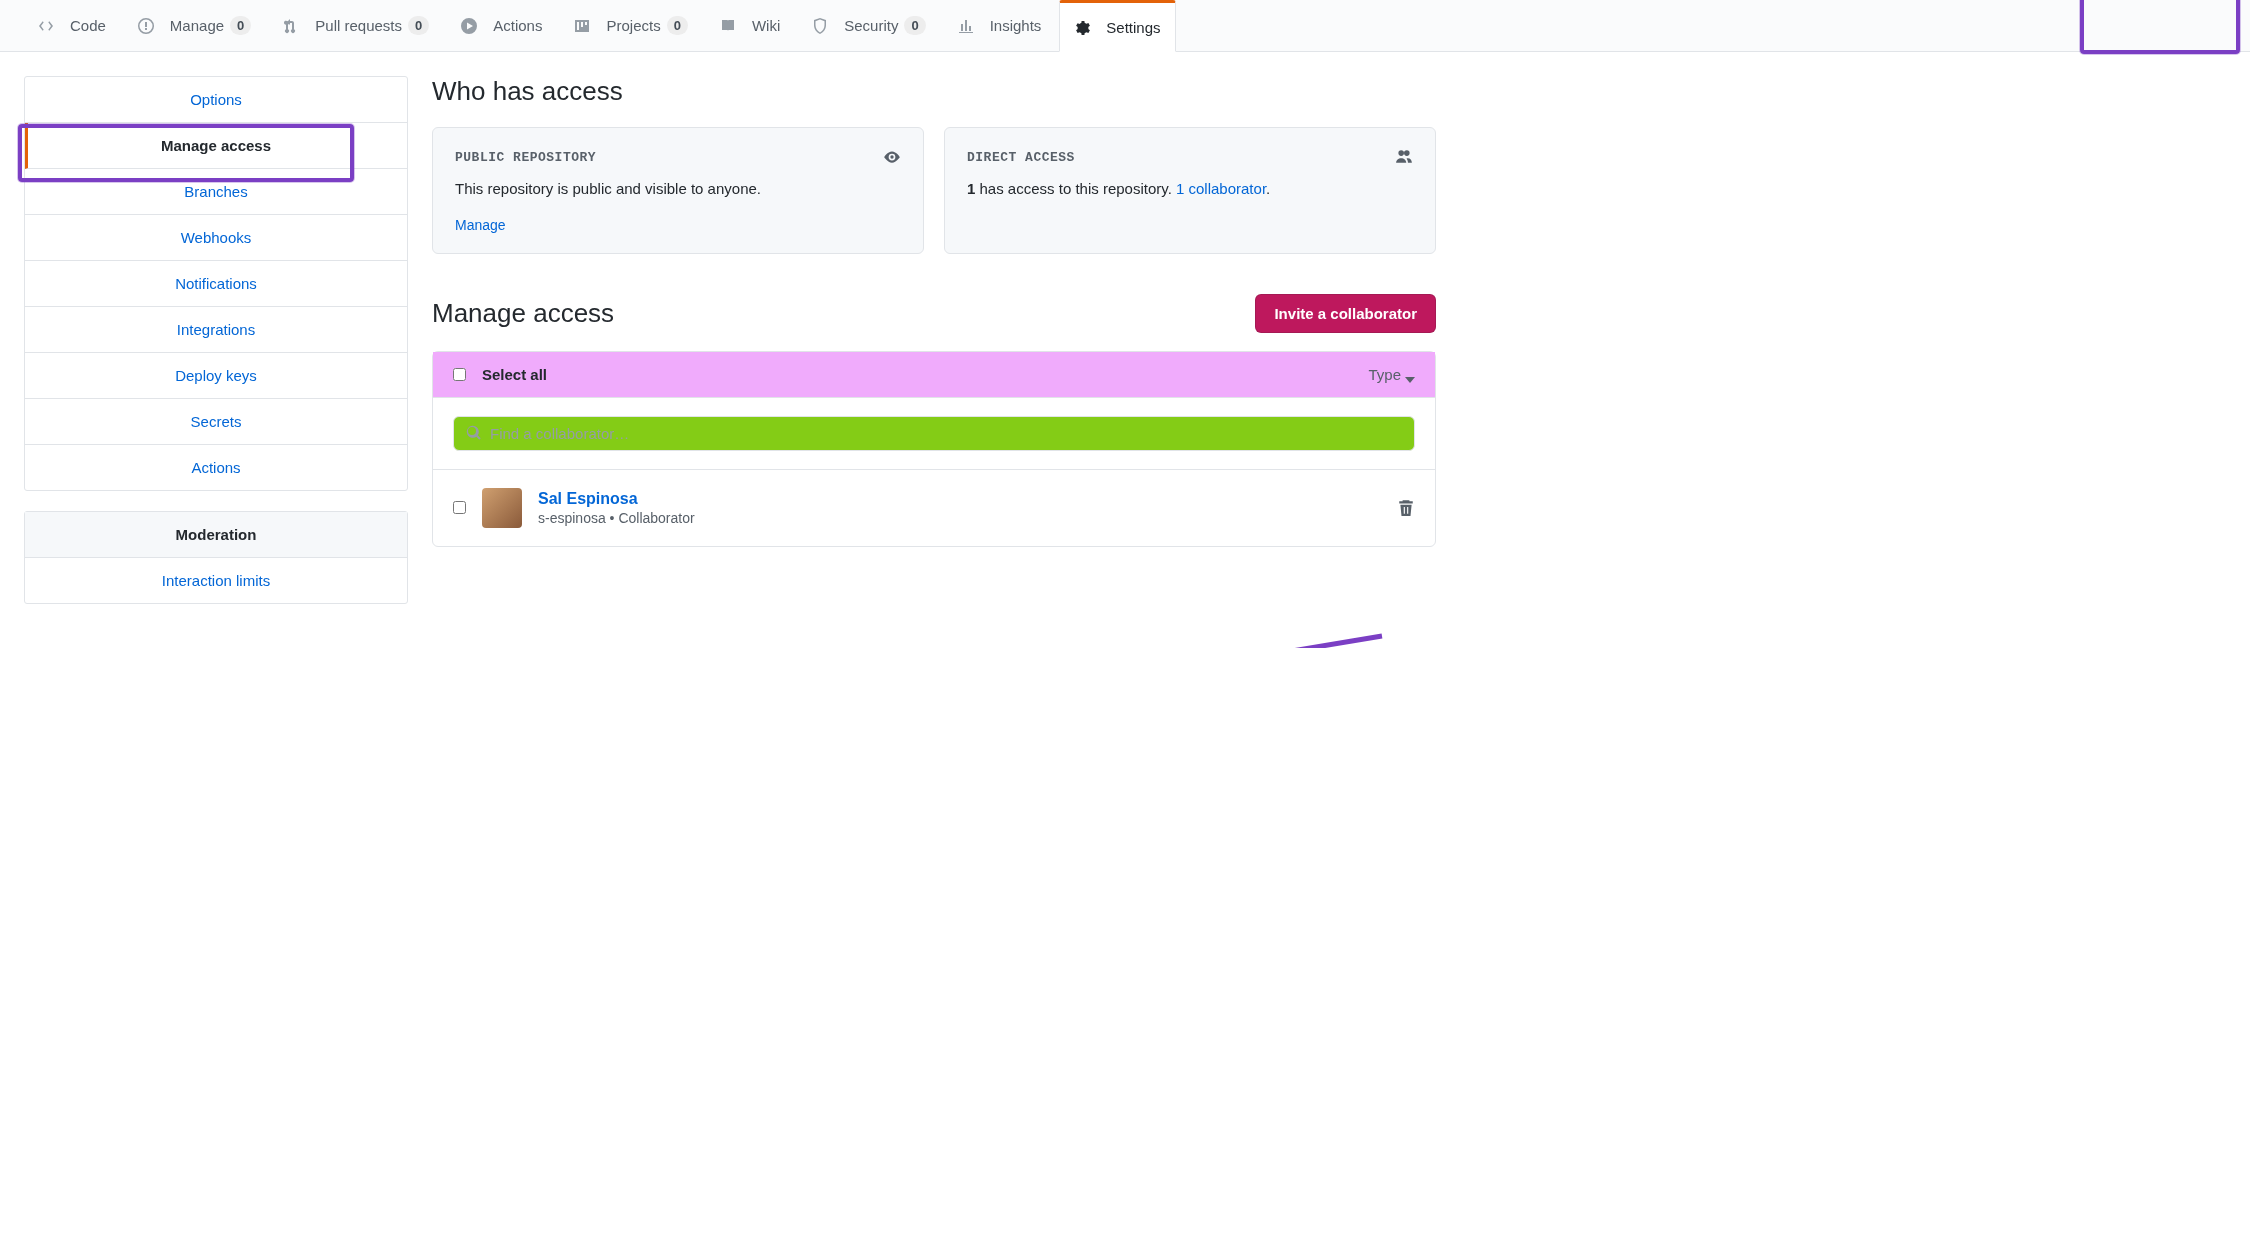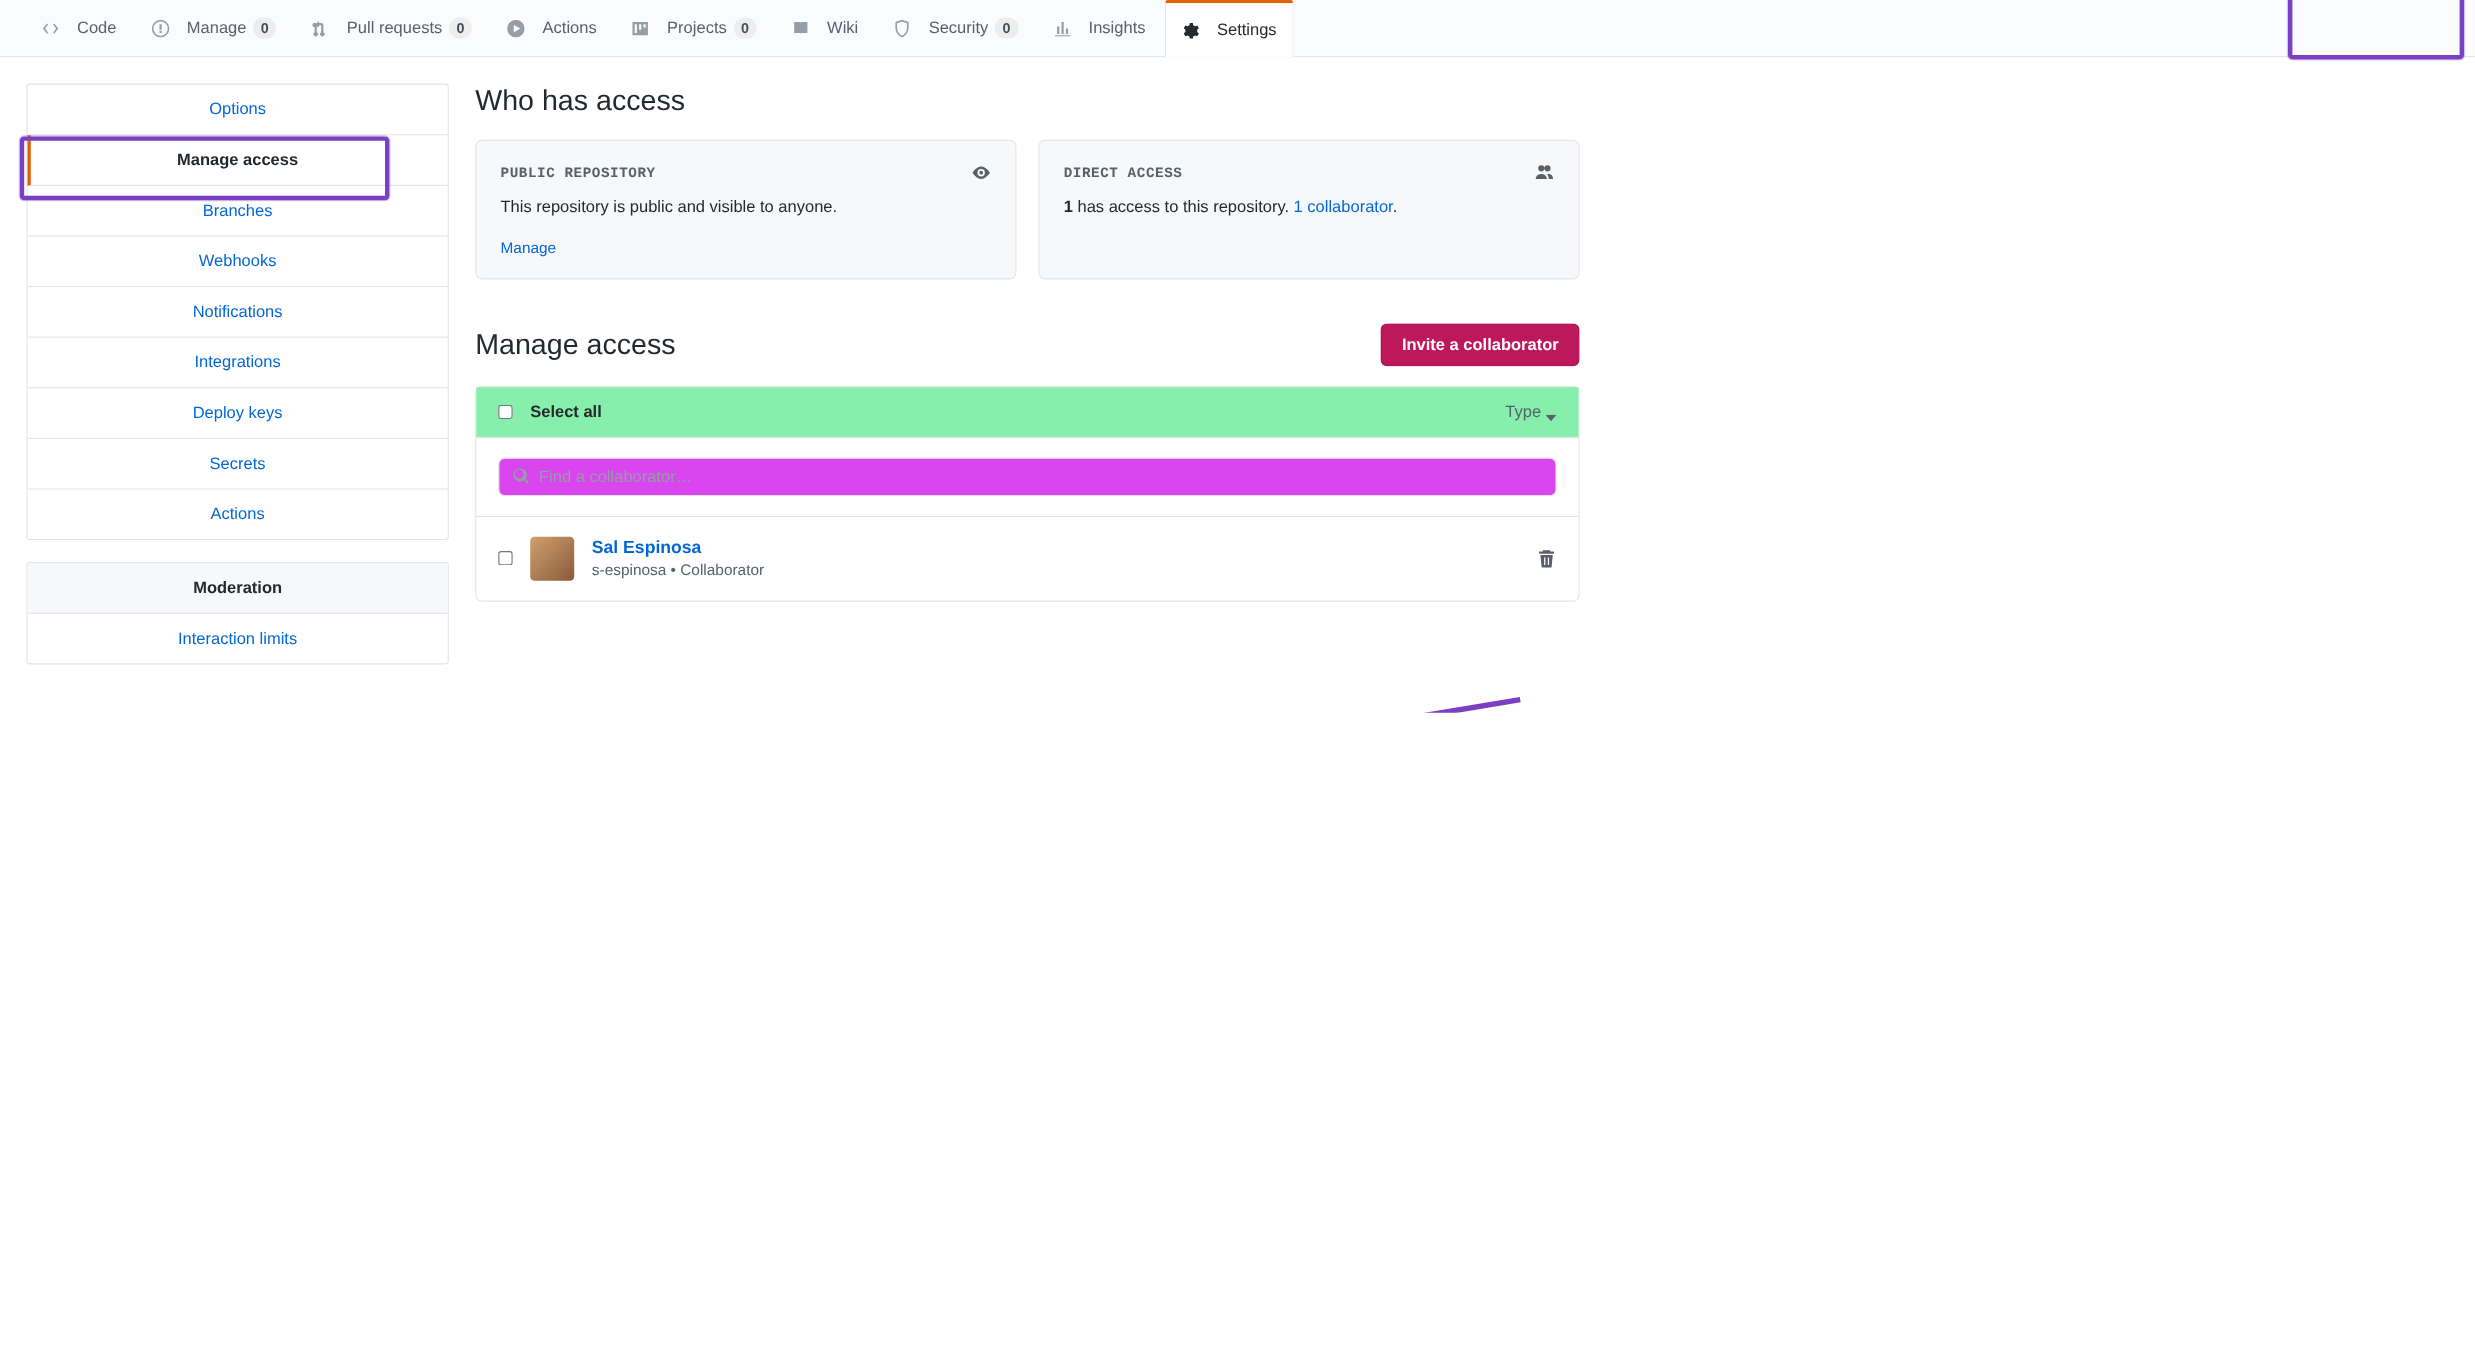--- a/index.html
+++ b/index.html
@@ -139,38 +139,38 @@
     font-size: 15px;
     font-weight: 600;
     cursor: pointer;
   }
 
   .collab-list {
     border: 1px solid #e1e4e8;
     border-radius: 6px;
   }
   .collab-head {
-    background: #86efac;
+    background: #f0abfc;
     border-bottom: 1px solid #e1e4e8;
     padding: 14px 20px;
     display: flex;
     align-items: center;
     justify-content: space-between;
     font-size: 15px;
   }
   .collab-head .left { display: flex; align-items: center; gap: 16px; font-weight: 600; }
   .collab-head .right { display: flex; align-items: center; gap: 4px; cursor: pointer; color: #586069; }
 
   .search-row { padding: 18px 20px; border-bottom: 1px solid #e1e4e8; }
   .search-box {
     display: flex;
     align-items: center;
     border: 1px solid #e1e4e8;
     border-radius: 6px;
-    background: #d946ef;
+    background: #84cc16;
     padding: 8px 12px;
   }
   .search-box input {
     border: none;
     background: transparent;
     font-size: 15px;
     flex: 1;
     outline: none;
     color: #24292e;
     margin-left: 8px;

